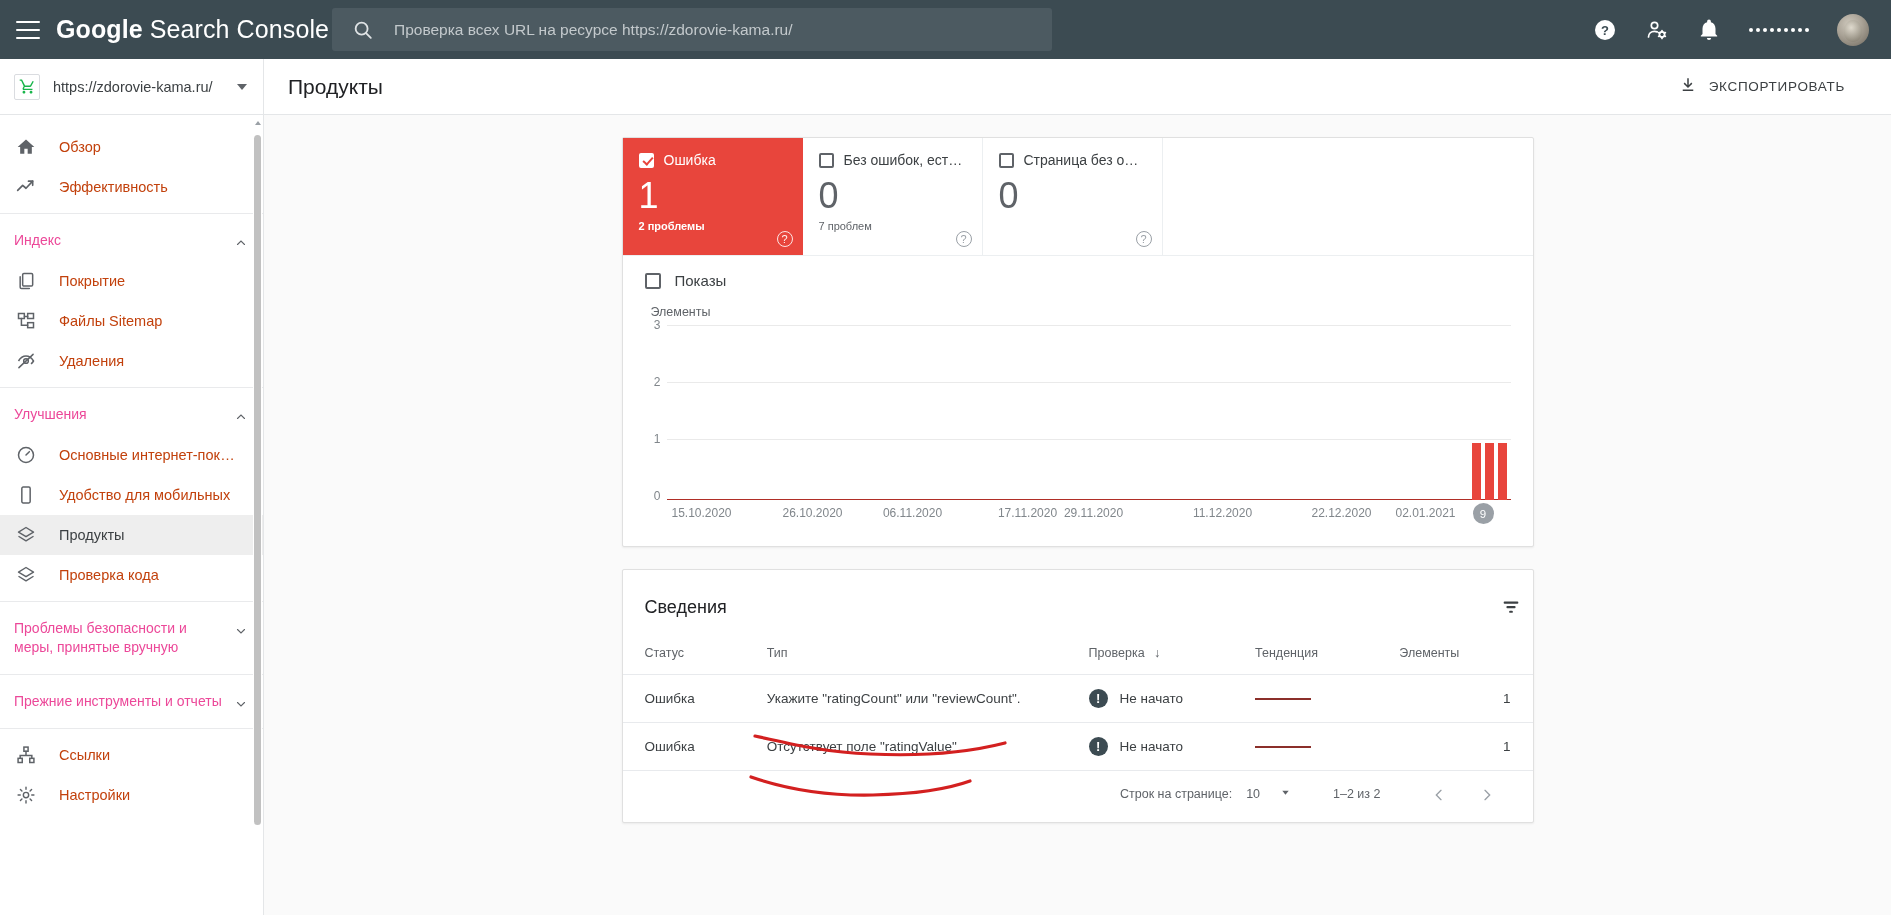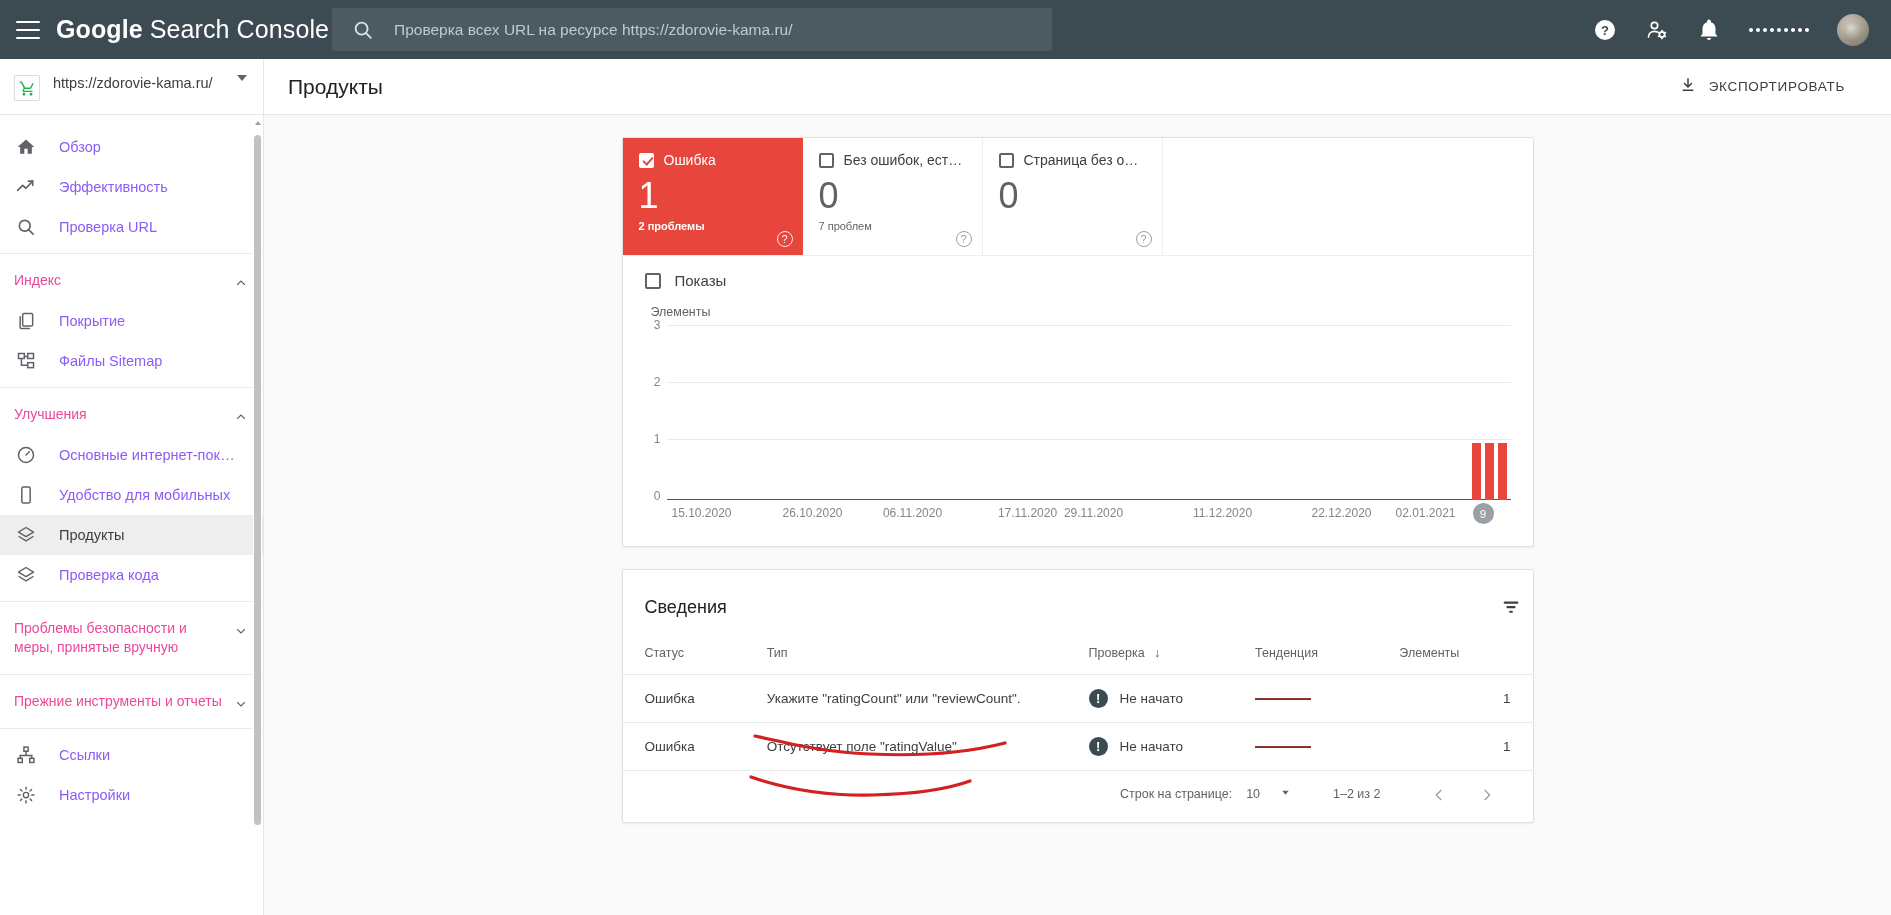--- a/index.html
+++ b/index.html
@@ -62,21 +62,21 @@
   
   .body-row { display: flex; height: 856px; }
 
   
   .sidebar {
     width: 264px; min-width: 264px; height: 856px;
     background: #fff; border-right: 1px solid #e4e6e8;
     position: relative; display: flex; flex-direction: column;
   }
   .property {
-    height: 56px; display: flex; align-items: flex-start; padding: 16px 10px 0 14px;
+    height: 56px; display: flex; align-items: center; padding: 0 10px 0 14px;
     border-bottom: 1px solid #e4e6e8; cursor: pointer;
   }
   .prop-fav {
     width: 26px; height: 26px; border: 1px solid #dadce0; border-radius: 2px;
     display: flex; align-items: center; justify-content: center; margin-right: 13px;
     flex: 0 0 auto;
   }
   .prop-url {
     font-size: 14.5px; color: #3c4043; flex: 1;
     white-space: nowrap; overflow: hidden; text-overflow: ellipsis;
@@ -84,21 +84,21 @@
   .caret-down {
     width: 0; height: 0; border-left: 5.5px solid transparent;
     border-right: 5.5px solid transparent; border-top: 6px solid #5f6368;
     margin-left: 8px; margin-right: 6px; flex: 0 0 auto;
   }
   .nav { flex: 1; overflow: hidden; position: relative; padding-top: 6px; }
   .navgroup { padding: 6px 0; }
   .navgroup + .navgroup { border-top: 1px solid #e9eaec; }
   .nav-item {
     height: 40px; display: flex; align-items: center;
-    padding-left: 14px; cursor: pointer; color: #8b5cf6; font-size: 14.5px;
+    padding-left: 14px; cursor: pointer; color: #c2410c; font-size: 14.5px;
   }
   .nav-item.active { background: #eeeeee; color: #3c4043; }
   .nav-item .ni-icon {
     width: 24px; height: 24px; margin-right: 21px; flex: 0 0 auto;
     display: flex; align-items: center; justify-content: center; color: #5f6368;
   }
   .nav-item .ni-label { white-space: nowrap; overflow: hidden; text-overflow: ellipsis; max-width: 178px; }
   .section-head {
     display: flex; align-items: flex-start; padding: 11px 16px 11px 14px;
     color: #ec4899; font-size: 14px; cursor: pointer; line-height: 19px;
@@ -329,29 +329,20 @@
         </div>
         <div class="nav-item">
           <span class="ni-icon">
             <svg width="20" height="20" viewBox="0 0 24 24" fill="none" stroke="#5f6368" stroke-width="2" stroke-linecap="round" stroke-linejoin="round">
                 <polyline points="2,16 8,10 12,13.5 20,5"></polyline>
                 <polyline points="15,5 20,5 20,10"></polyline>
               </svg>
           </span>
           <span class="ni-label">Эффективность</span>
         </div>
-        <div class="nav-item">
-          <span class="ni-icon">
-            <svg width="20" height="20" viewBox="0 0 24 24" fill="none" stroke="#5f6368" stroke-width="2">
-                <circle cx="10.5" cy="10.5" r="6.5"></circle>
-                <line x1="15.3" y1="15.3" x2="20.5" y2="20.5" stroke-linecap="round"></line>
-              </svg>
-          </span>
-          <span class="ni-label">Проверка URL</span>
-        </div>
       </div>
 
       <div class="navgroup">
         <div class="section-head">
           <span class="sh-label">Индекс</span>
           <span class="chev">
             <svg width="12" height="12" viewBox="0 0 24 24" fill="none" stroke="#5f6368" stroke-width="2.2" stroke-linecap="round">
                 <polyline points="5,15 12,8 19,15"></polyline>
               </svg>
           </span>
@@ -368,20 +359,30 @@
         <div class="nav-item">
           <span class="ni-icon">
             <svg width="20" height="20" viewBox="0 0 24 24" fill="none" stroke="#5f6368" stroke-width="1.8">
               <rect x="3" y="3" width="7" height="6"></rect>
                 <rect x="14" y="3" width="7" height="6"></rect>
                 <rect x="14" y="14" width="7" height="6"></rect>
               <path d="M6.5 9v8h7.5M14 6.5h-3.8" stroke-linecap="round"></path>
             </svg>
           </span>
           <span class="ni-label">Файлы Sitemap</span>
+        </div>
+        <div class="nav-item">
+          <span class="ni-icon">
+            <svg width="20" height="20" viewBox="0 0 24 24" fill="none" stroke="#5f6368" stroke-width="1.8">
+              <path d="M3 12s3.6-6 9-6 9 6 9 6-1.1 1.9-3 3.5"></path>
+                <circle cx="12" cy="12" r="2.8"></circle>
+                <line x1="3.5" y1="20" x2="20.5" y2="4" stroke-linecap="round"></line>
+            </svg>
+          </span>
+          <span class="ni-label">Удаления</span>
         </div>
       </div>
 
       <div class="navgroup">
         <div class="section-head">
           <span class="sh-label">Улучшения</span>
           <span class="chev">
             <svg width="12" height="12" viewBox="0 0 24 24" fill="none" stroke="#5f6368" stroke-width="2.2" stroke-linecap="round">
                 <polyline points="5,15 12,8 19,15"></polyline>
               </svg>

